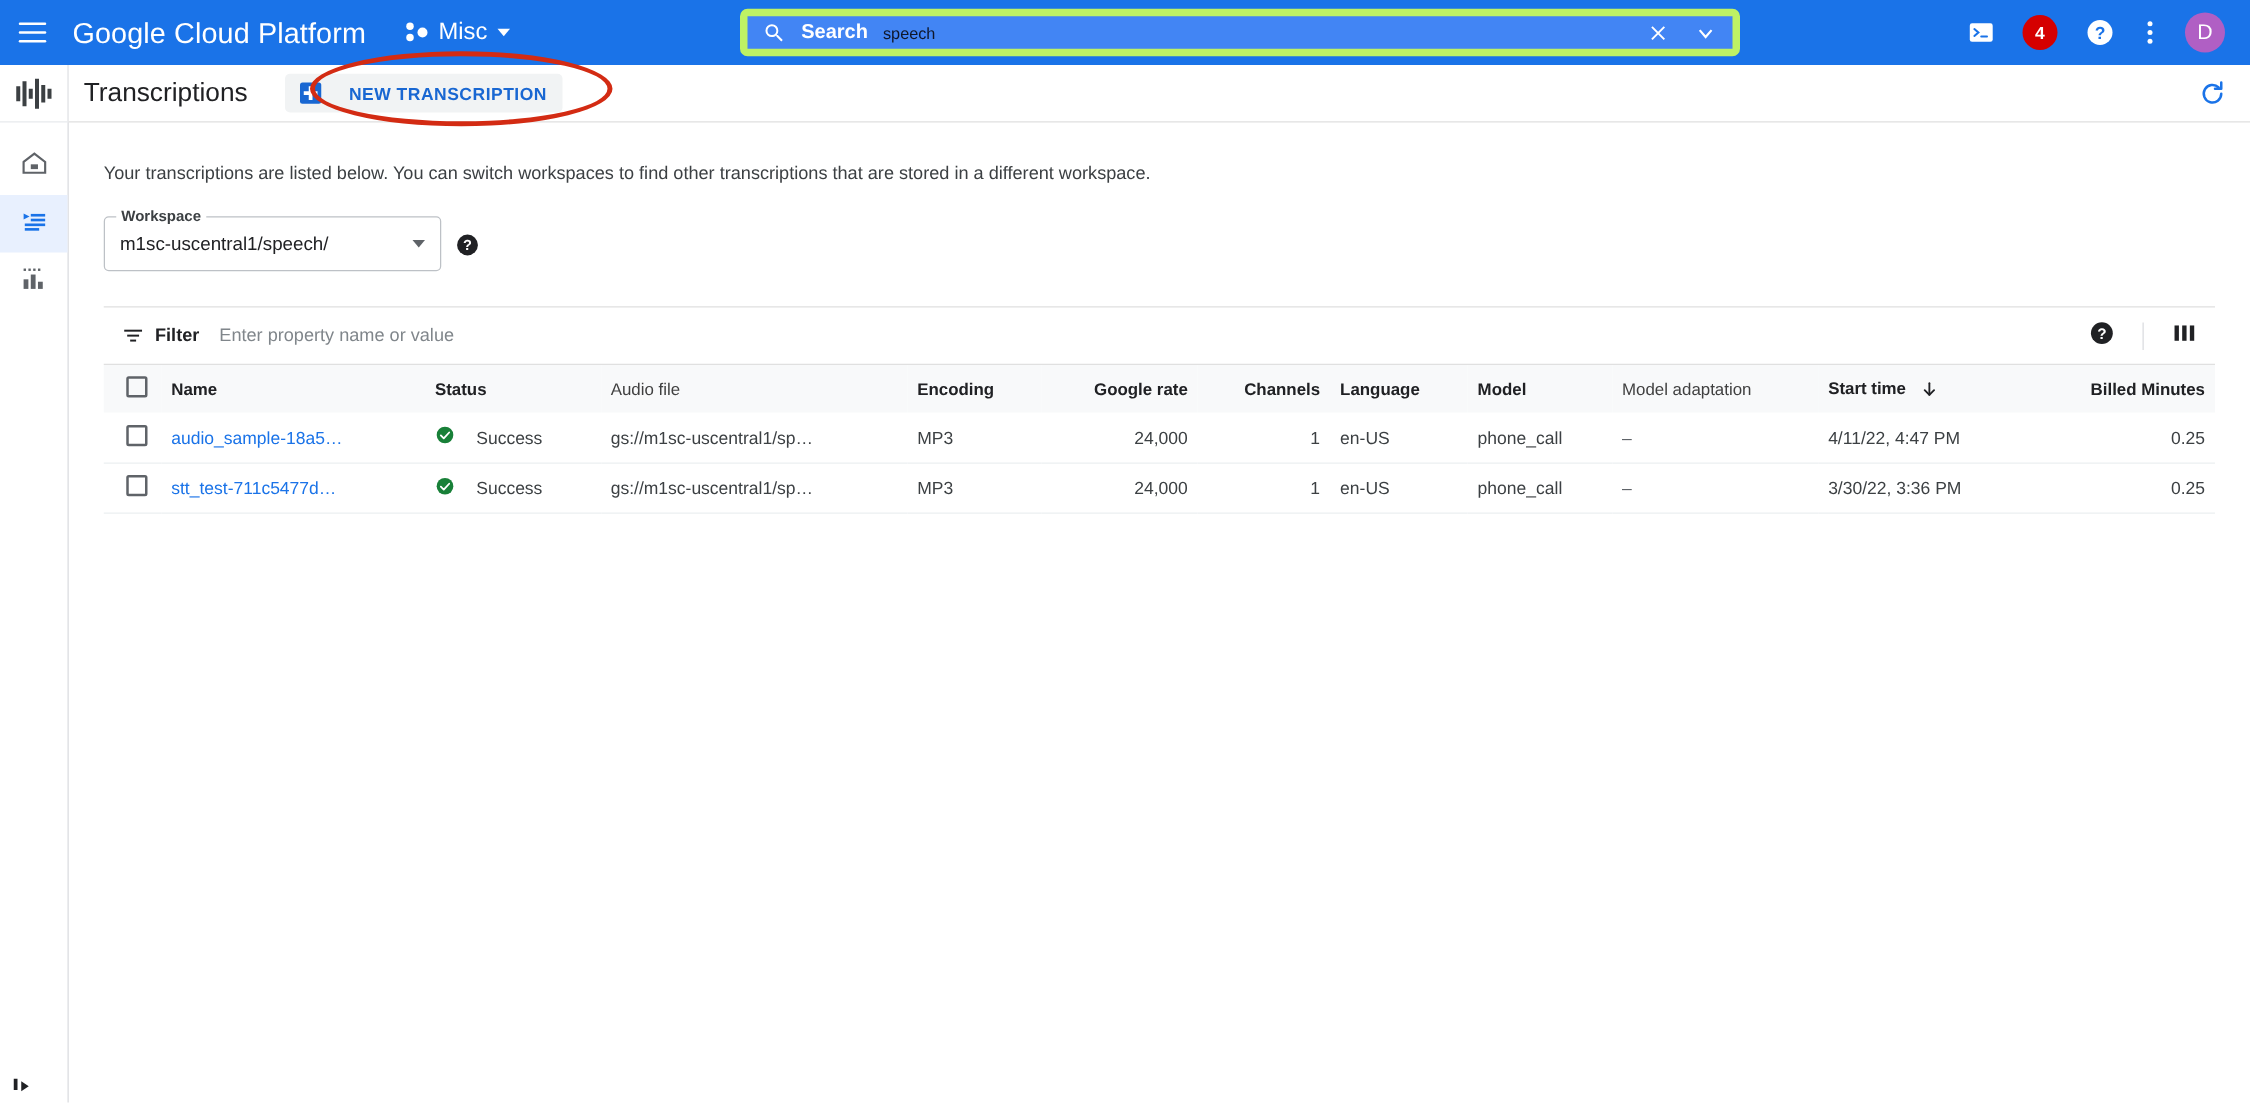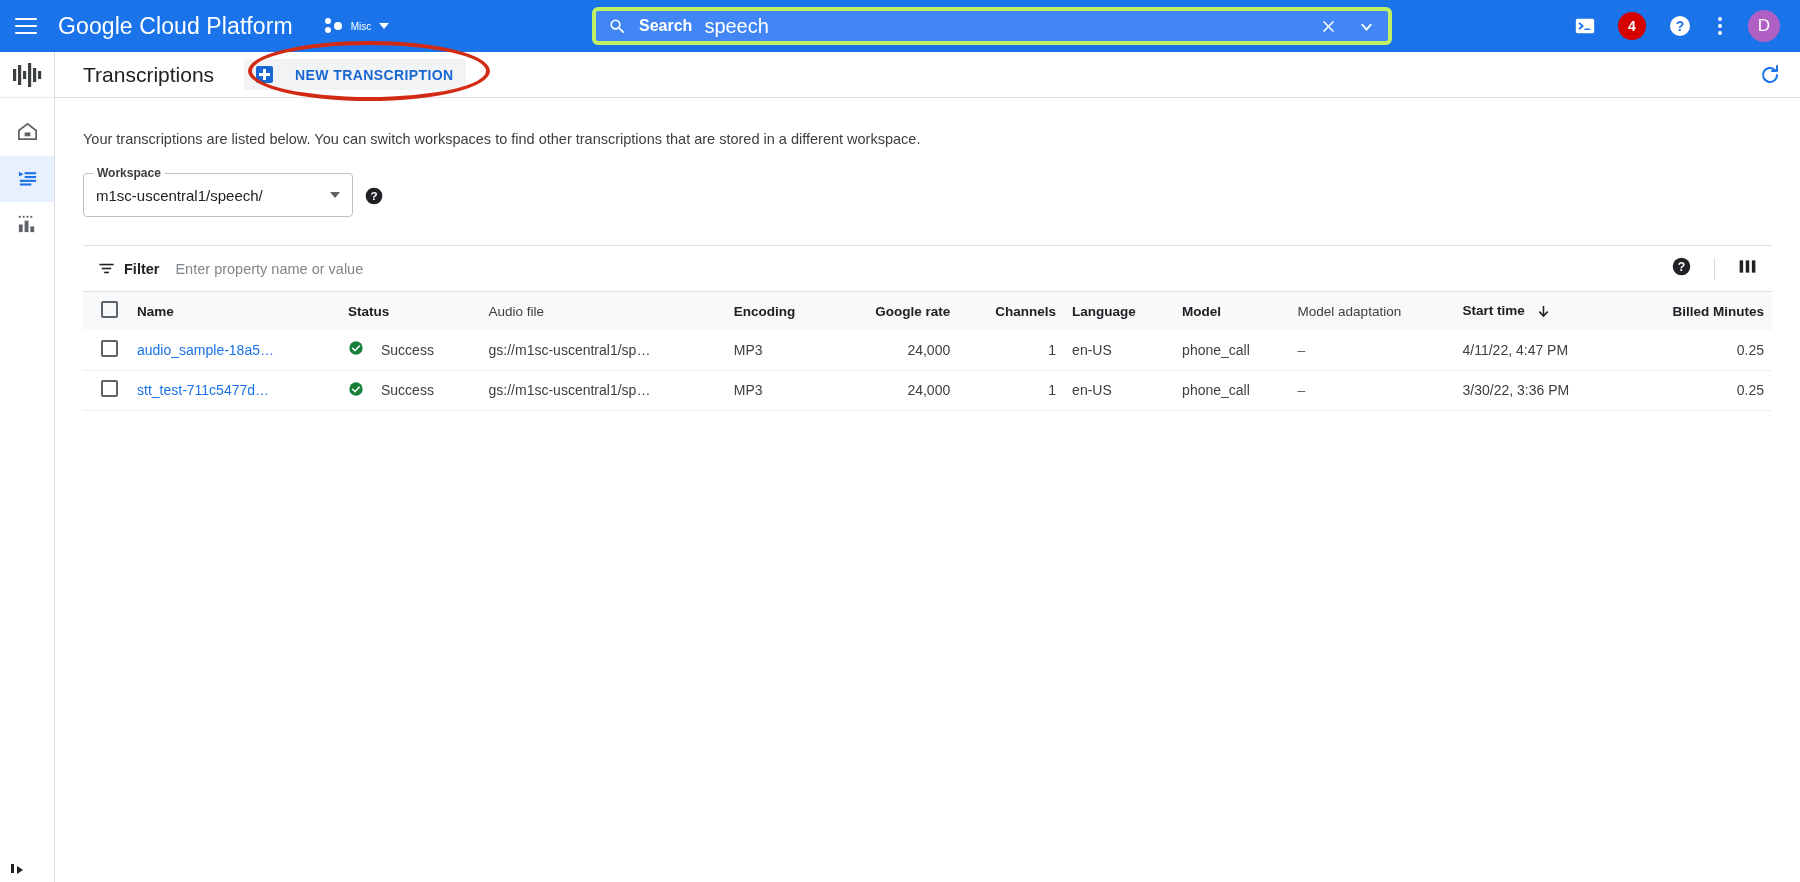--- a/index.html
+++ b/index.html
@@ -35,40 +35,40 @@
     display: flex; align-items: center; gap: 8px; cursor: pointer;
     padding: 4px 6px; border-radius: 4px;
   }
   .proj-icon { position: relative; width: 18px; height: 16px; }
   .proj-icon i {
     position: absolute; background: #fff; border-radius: 50%; display: block;
   }
   .proj-icon i:nth-child(1) { width: 6px; height: 6px; left: 0; top: 0; }
   .proj-icon i:nth-child(2) { width: 6px; height: 6px; left: 0; top: 9px; }
   .proj-icon i:nth-child(3) { width: 8px; height: 8px; left: 9px; top: 4px; }
-  .project-name { font-size: 10px; }
+  .project-name { font-size: 19px; }
   .caret-down {
     width: 0; height: 0;
     border-left: 5px solid transparent; border-right: 5px solid transparent;
     border-top: 6px solid #fff;
   }
 
   
   .searchwrap {
     position: absolute; left: 592px; top: 7px;
     width: 800px; height: 38px;
     background: #4285f4;
-    border: 4px solid #bef264;
+    border: 6px solid #bef264;
     border-radius: 6px;
     display: flex; align-items: center;
     padding: 12px 12px;
   }
   .searchwrap .mag { margin-right: 12px; display:flex; }
   .search-label { font-size: 16px; font-weight: bold; margin-right: 12px; }
-  .search-value { font-size: 20px; color: #ffffff; }
+  .search-value { font-size: 13px; color: #0f172a; }
   .search-actions { margin-left: auto; display: flex; align-items: center; gap: 20px; }
   .search-actions span { cursor: pointer; display: flex; }
 
   .topright {
     position: absolute; right: 10px; top: 0; height: 52px;
     display: flex; align-items: center; gap: 22px; padding-right: 10px;
   }
   .tr-item { display: flex; align-items: center; justify-content: center; cursor: pointer; }
   .badge-count {
     width: 28px; height: 28px; border-radius: 50%;
@@ -105,21 +105,21 @@
   .rail-bottom { position: absolute; bottom: 2px; left: 10px; }
 
   
   .page-header {
     position: absolute; left: 55px; top: 52px;
     width: 1745px; height: 46px;
     background: #fff;
     border-bottom: 1px solid #e0e0e0;
     display: flex; align-items: center;
   }
-  .page-title { font-size: 21px; color: #202124; margin-left: 28px; }
+  .page-title { font-size: 21px; color: #202124; margin-left: 12px; }
   .new-btn {
     margin-left: 30px;
     display: flex; align-items: center; gap: 22px;
     background: #f1f3f4;
     padding: 7px 12px; border-radius: 4px;
     cursor: pointer;
   }
   .plus-box {
     width: 17px; height: 17px; background: #1967d2;
     position: relative; border-radius: 2px;

